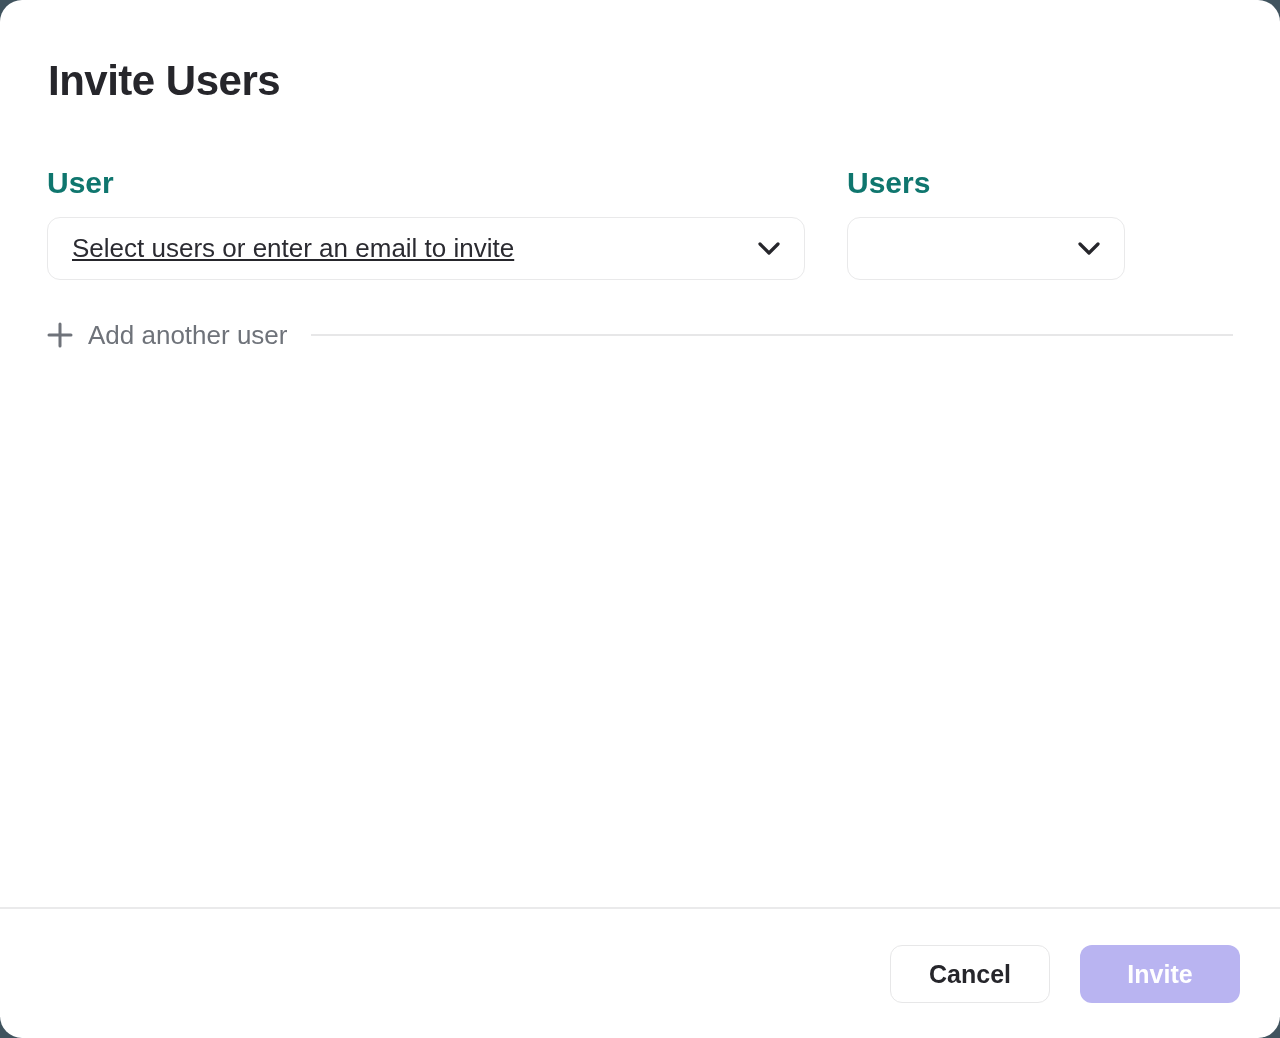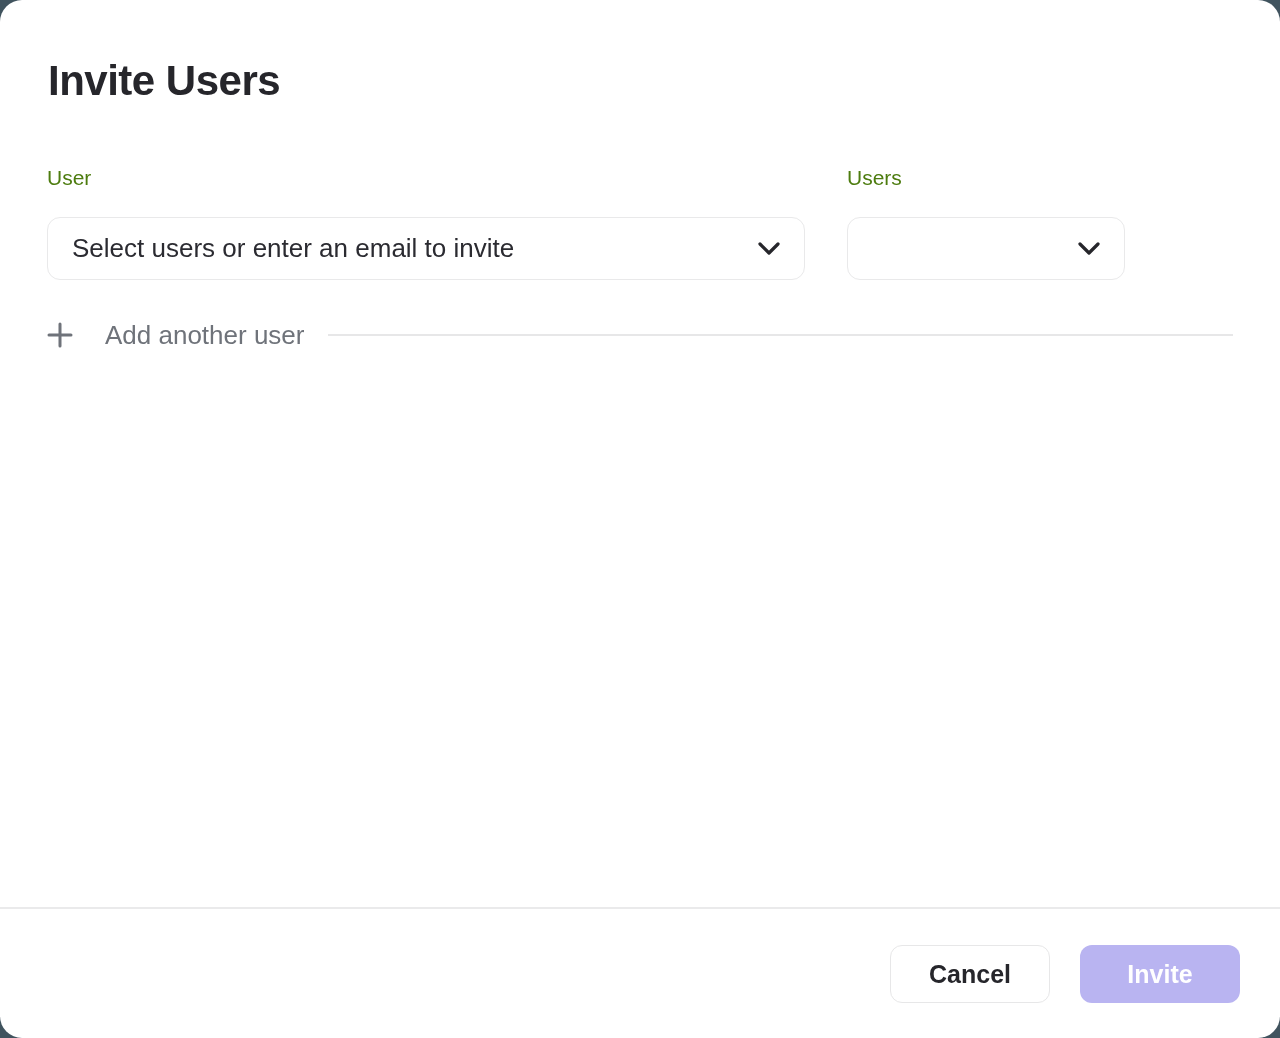--- a/index.html
+++ b/index.html
@@ -24,37 +24,38 @@
     top: 58px;
     font-size: 42px;
     font-weight: 700;
     letter-spacing: -0.5px;
     color: #26262b;
     line-height: 1.1;
   }
   .field-label {
     position: absolute;
     top: 166px;
-    font-size: 21px;
-    font-weight: 400;
-    color: #4d7c0f;
+    font-size: 30px;
+    font-weight: 700;
+    color: #0f766e;
   }
   .label-user { left: 47px; }
   .label-role { left: 847px; }
   .select-control {
     position: absolute;
     top: 217px;
     height: 63px;
     background: #ffffff;
     border: 1.5px solid #e9e9ea;
     border-radius: 13px;
     display: flex;
     align-items: center;
     padding: 16px 24px;
     cursor: pointer;
+    text-decoration: underline;
   }
   .select-user { left: 47px; width: 758px; }
   .select-role { left: 847px; width: 278px; }
   .select-text {
     font-size: 26px;
     color: #2b2b31;
     white-space: nowrap;
     overflow: hidden;
     flex: 1;
   }
@@ -69,21 +70,21 @@
     left: 47px;
     top: 318px;
     right: 47px;
     height: 34px;
     display: flex;
     align-items: center;
   }
   .add-btn {
     display: inline-flex;
     align-items: center;
-    gap: 32px;
+    gap: 15px;
     background: none;
     border: none;
     font-family: inherit;
     font-size: 26px;
     color: #6f737a;
     cursor: pointer;
     padding: 0;
     white-space: nowrap;
   }
   .add-divider {

